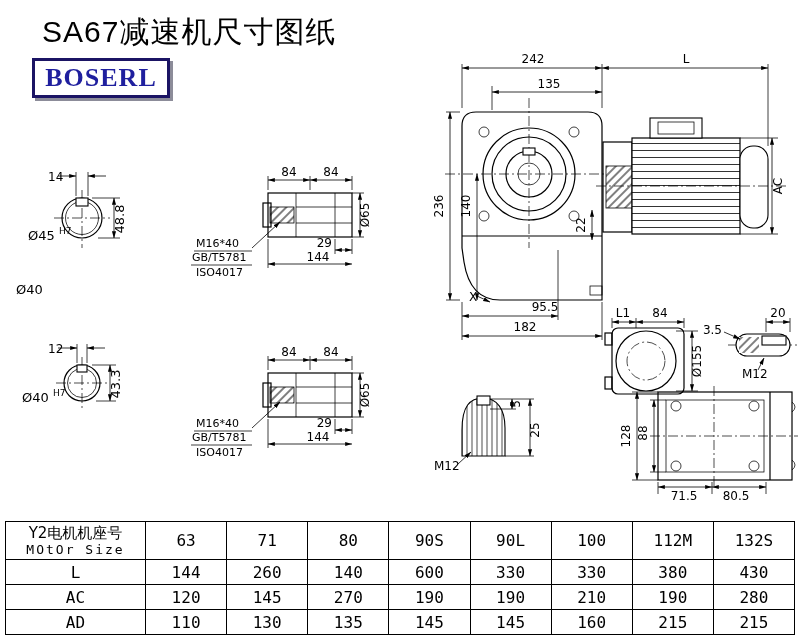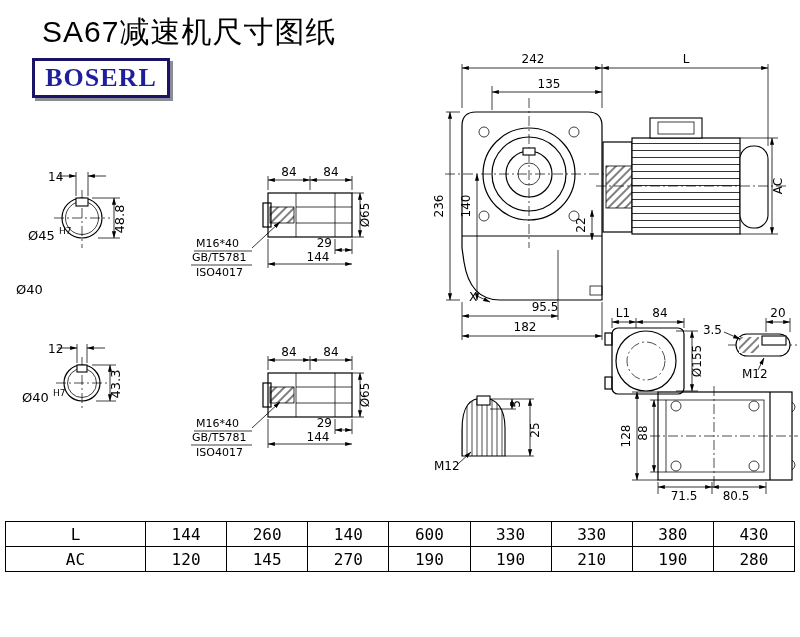--- a/index.html
+++ b/index.html
@@ -297,20 +297,34 @@
     <text x="736" y="500" text-anchor="middle">80.5</text>
   </g>
 </svg>
 
 <table class="tbl">
   <colgroup>
       <col style="width:140px">
       <col span="8">
     </colgroup>
   <tbody>
+      <tr class="rh">
+    <td>
+      <div class="hcn">Y2电机机座号</div>
+      <div class="hen">MOtOr Size</div>
+    </td>
+    <td>63</td>
+    <td>71</td>
+    <td>80</td>
+    <td>90S</td>
+    <td>90L</td>
+    <td>100</td>
+    <td>112M</td>
+    <td>132S</td>
+  </tr>
   <tr class="rd">
     <td>L</td>
     <td>144</td>
     <td>260</td>
     <td>140</td>
     <td>600</td>
     <td>330</td>
     <td>330</td>
     <td>380</td>
     <td>430</td>
@@ -319,14 +333,25 @@
     <td>AC</td>
     <td>120</td>
     <td>145</td>
     <td>270</td>
     <td>190</td>
     <td>190</td>
     <td>210</td>
     <td>190</td>
     <td>280</td>
   </tr>
+  <tr class="rd">
+    <td>AD</td>
+    <td>110</td>
+    <td>130</td>
+    <td>135</td>
+    <td>145</td>
+    <td>145</td>
+    <td>160</td>
+    <td>215</td>
+    <td>215</td>
+  </tr>
 </tbody>
   </table>
 
 </body></html>

